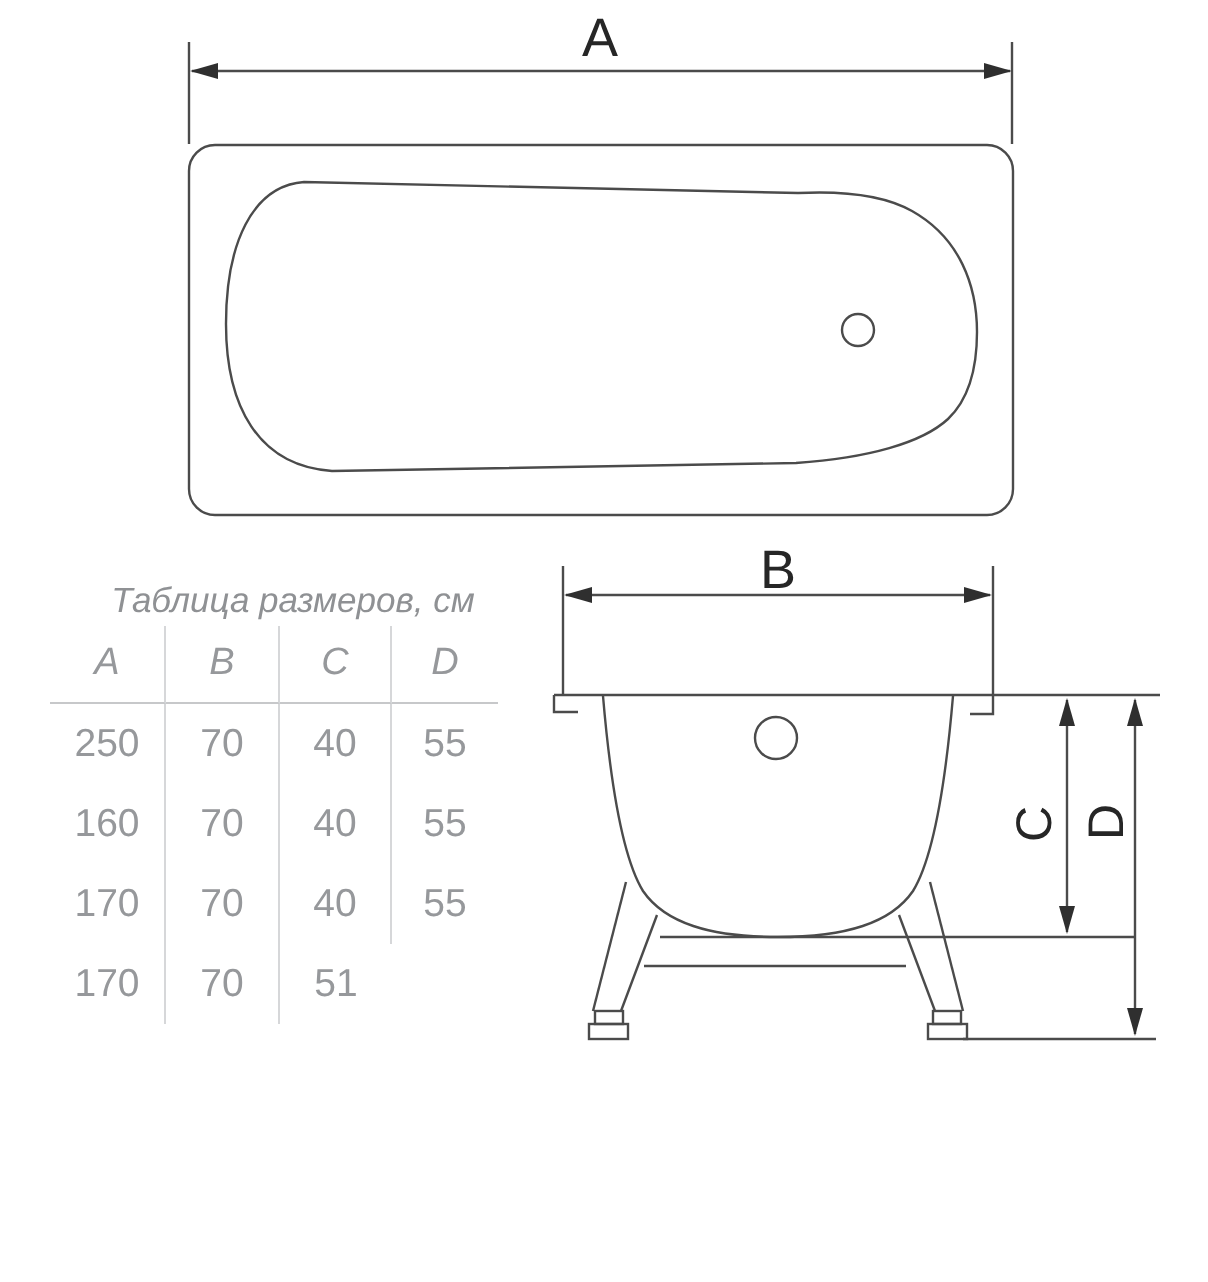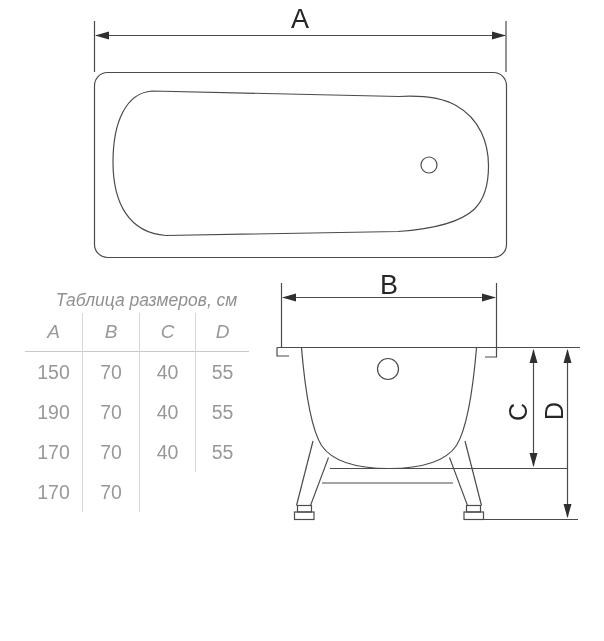--- a/index.html
+++ b/index.html
@@ -133,32 +133,33 @@
   <span class="dim-letter-rot" style="left:554px;top:411px;">D</span>
 
   <div class="size-table-title">Таблица размеров, см</div>
 
   <div class="size-table">
     <div class="hcell colsep">A</div>
     <div class="hcell colsep">B</div>
     <div class="hcell colsep">C</div>
     <div class="hcell">D</div>
 
-    <div class="cell colsep">150</div>
+    <div class="cell colsep">250</div>
     <div class="cell colsep">70</div>
     <div class="cell colsep">40</div>
     <div class="cell">55</div>
 
-    <div class="cell colsep">190</div>
+    <div class="cell colsep">160</div>
     <div class="cell colsep">70</div>
     <div class="cell colsep">40</div>
     <div class="cell">55</div>
 
     <div class="cell colsep">170</div>
     <div class="cell colsep">70</div>
     <div class="cell colsep">40</div>
     <div class="cell">55</div>
 
     <div class="cell colsep">170</div>
     <div class="cell colsep">70</div>
+    <div class="cell">51</div>
   </div>
 
 </div>
 
 </body></html>

